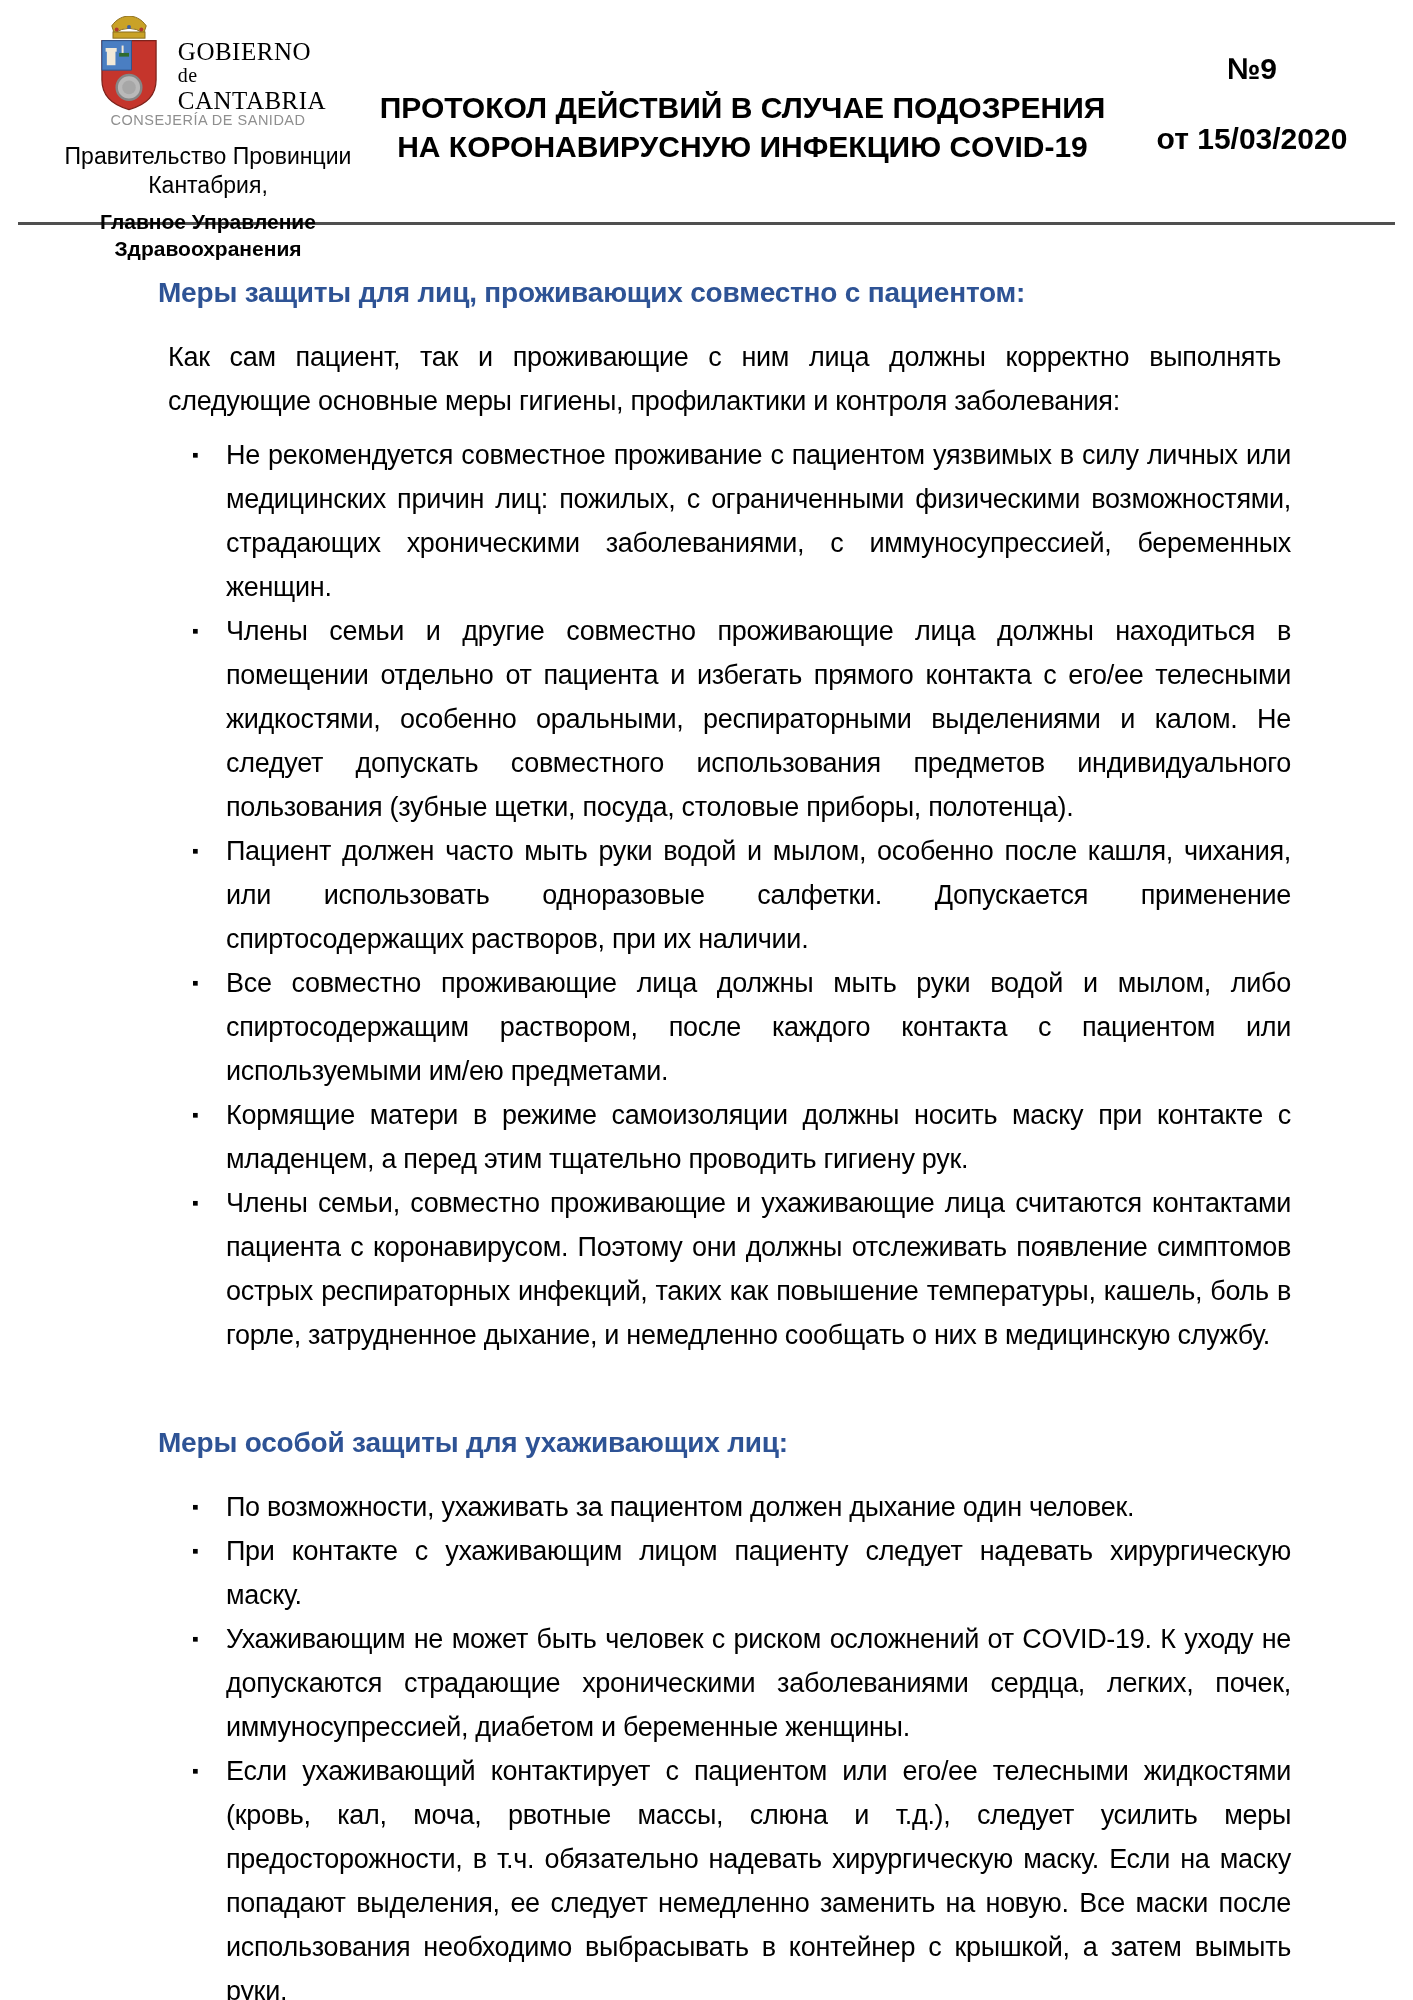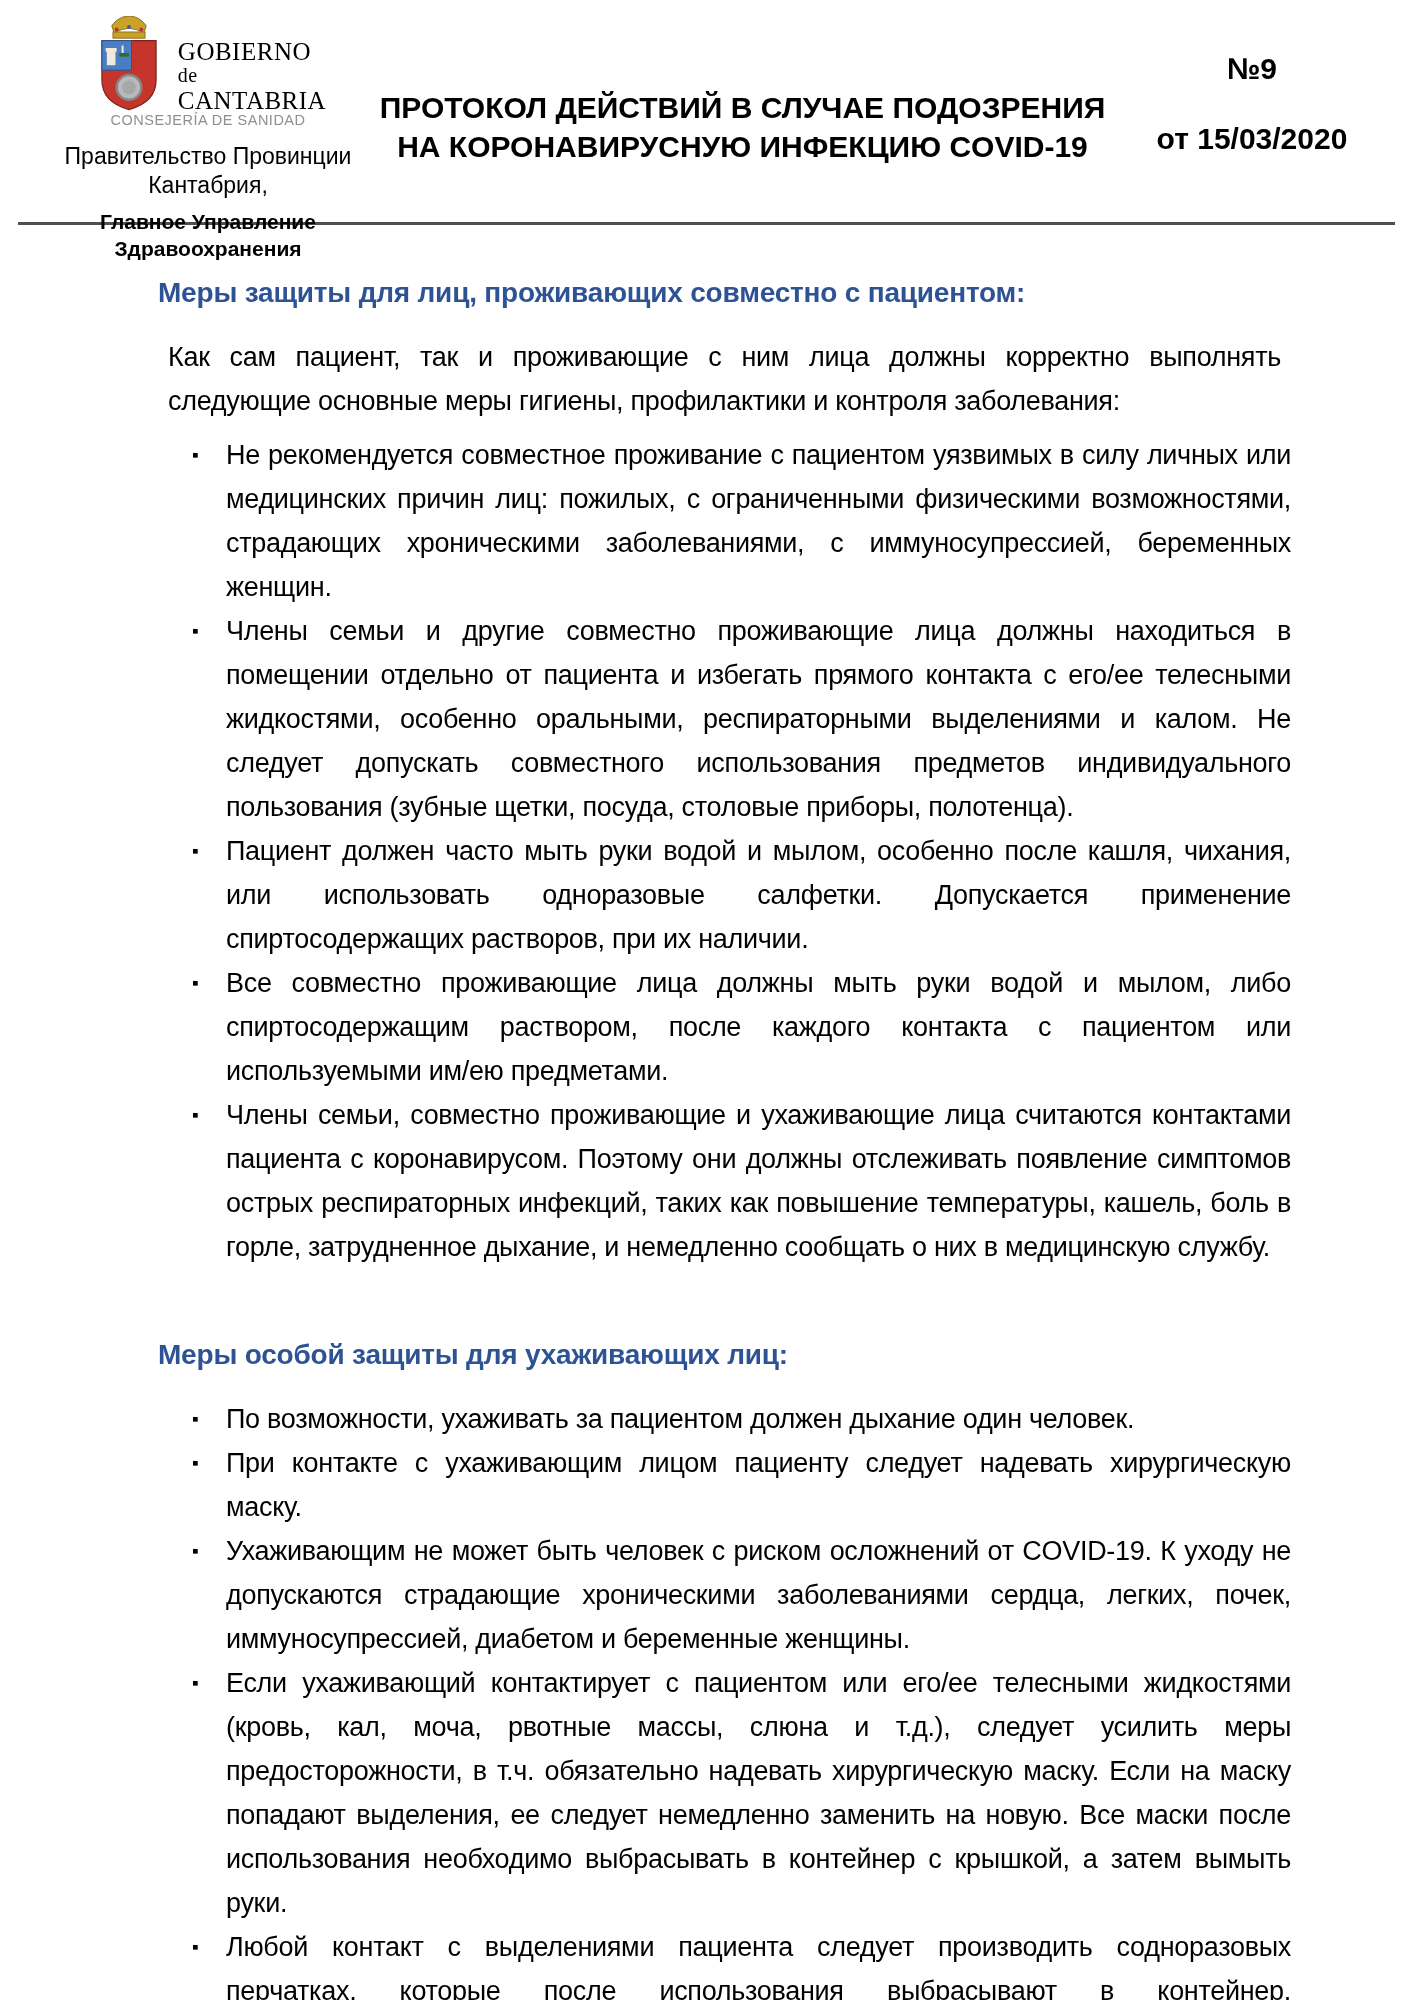--- a/index.html
+++ b/index.html
@@ -156,20 +156,21 @@
   <div class="content">
 
     <div class="section">
       <div class="section-heading">Меры защиты для лиц, проживающих совместно с пациентом:</div>
       <p class="intro">Как сам пациент, так и проживающие с ним лица должны корректно выполнять следующие основные меры гигиены, профилактики и контроля заболевания:</p>
       <ul class="bullets">
         <li>Не рекомендуется совместное проживание с пациентом уязвимых в силу личных или медицинских причин лиц: пожилых, с ограниченными физическими возможностями, страдающих хроническими заболеваниями, с иммуносупрессией, беременных женщин.</li>
         <li>Члены семьи и другие совместно проживающие лица должны находиться в помещении отдельно от пациента и избегать прямого контакта с его/ее телесными жидкостями, особенно оральными, респираторными выделениями и калом. Не следует допускать совместного использования предметов индивидуального пользования (зубные щетки, посуда, столовые приборы, полотенца).</li>
         <li>Пациент должен часто мыть руки водой и мылом, особенно после кашля, чихания, или использовать одноразовые салфетки. Допускается применение спиртосодержащих растворов, при их наличии.</li>
         <li>Все совместно проживающие лица должны мыть руки водой и мылом, либо спиртосодержащим раствором, после каждого контакта с пациентом или используемыми им/ею предметами.</li>
+        <li>Кормящие матери в режиме самоизоляции должны носить маску при контакте с младенцем, а перед этим тщательно проводить гигиену рук.</li>
         <li>Члены семьи, совместно проживающие и ухаживающие лица считаются контактами пациента с коронавирусом. Поэтому они должны отслеживать появление симптомов острых респираторных инфекций, таких как повышение температуры, кашель, боль в горле, затрудненное дыхание, и немедленно сообщать о них в медицинскую службу.</li>
       </ul>
     </div>
 
     <div class="section">
       <div class="section-heading">Меры особой защиты для ухаживающих лиц:</div>
       <ul class="bullets">
         <li>По возможности, ухаживать за пациентом должен дыхание один человек.</li>
         <li>При контакте с ухаживающим лицом пациенту следует надевать хирургическую маску.</li>
         <li>Ухаживающим не может быть человек с риском осложнений от COVID-19. К уходу не допускаются страдающие хроническими заболеваниями сердца, легких, почек, иммуносупрессией, диабетом и беременные женщины.</li>

